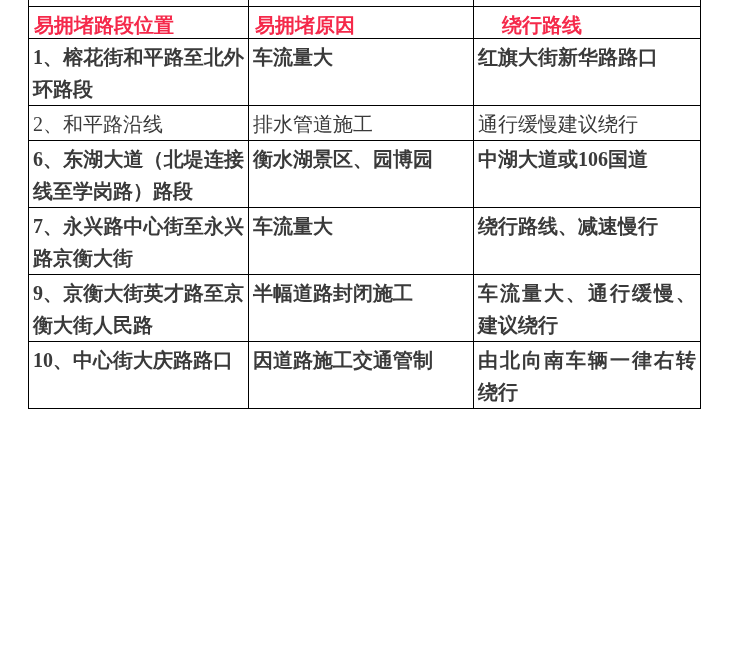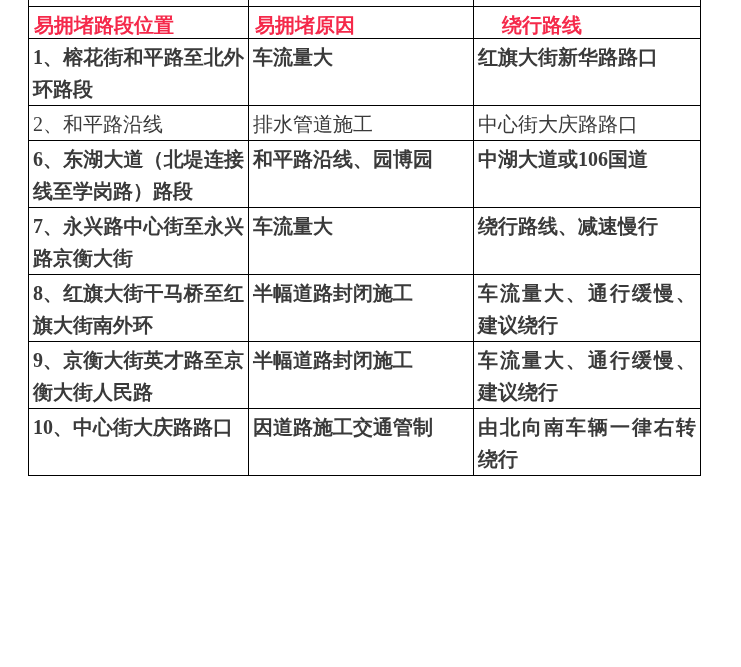--- a/index.html
+++ b/index.html
@@ -76,36 +76,31 @@
       <td class="hdr-3">绕行路线</td>
     </tr>
     <tr class="row-tall">
       <td>1、榕花街和平路至北外环路段</td>
       <td>车流量大</td>
       <td>红旗大街新华路路口</td>
     </tr>
     <tr class="row-short">
       <td>2、和平路沿线</td>
       <td>排水管道施工</td>
-      <td>中心街大庆路路口</td>
+      <td>通行缓慢建议绕行</td>
     </tr>
     <tr class="row-tall">
       <td>6、东湖大道（北堤连接线至学岗路）路段</td>
-      <td>和平路沿线、园博园</td>
+      <td>衡水湖景区、园博园</td>
       <td>中湖大道或106国道</td>
     </tr>
     <tr class="row-tall">
       <td>7、永兴路中心街至永兴路京衡大街</td>
       <td>车流量大</td>
       <td>绕行路线、减速慢行</td>
-    </tr>
-    <tr class="row-tall">
-      <td>8、红旗大街干马桥至红旗大街南外环</td>
-      <td>半幅道路封闭施工</td>
-      <td>车流量大、通行缓慢、建议绕行</td>
     </tr>
     <tr class="row-tall">
       <td>9、京衡大街英才路至京衡大街人民路</td>
       <td>半幅道路封闭施工</td>
       <td>车流量大、通行缓慢、建议绕行</td>
     </tr>
     <tr class="row-tall">
       <td>10、中心街大庆路路口</td>
       <td>因道路施工交通管制</td>
       <td>由北向南车辆一律右转绕行</td>

